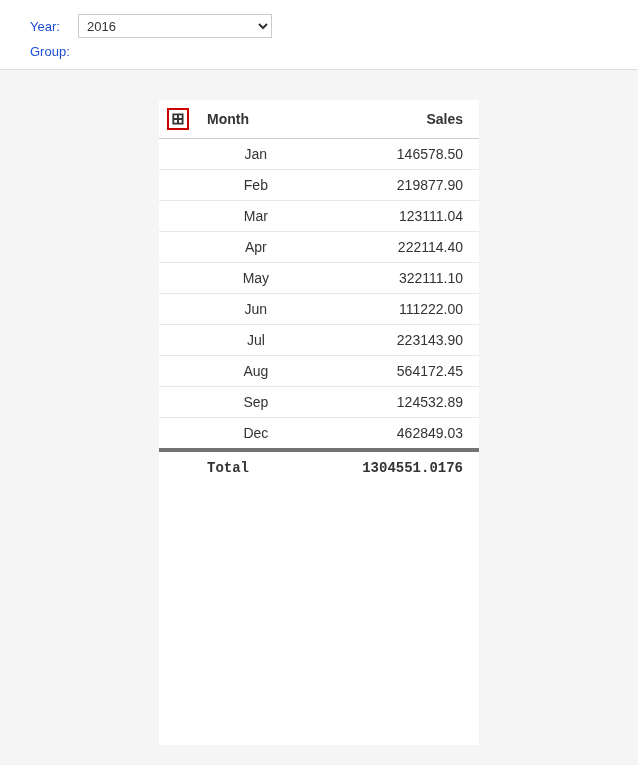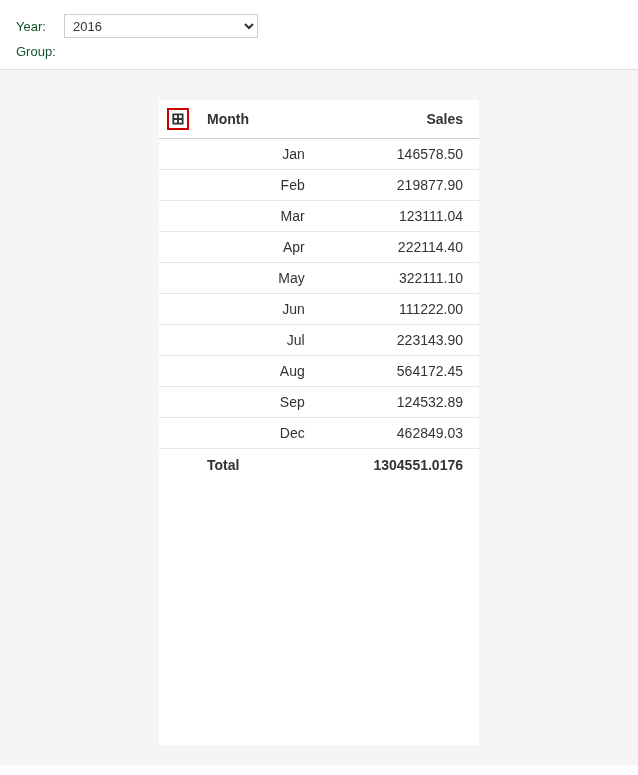--- a/index.html
+++ b/index.html
@@ -30,21 +30,22 @@
       margin-bottom: 6px;
     }
 
     .control-row:last-child {
       margin-bottom: 0;
     }
 
     .control-label {
       width: 48px;
       font-size: 13px;
-      color: #14532d;
+      color: #1d4ed8;
+      margin-left: 14px;
     }
 
     .control-select {
       width: 194px;
       height: 24px;
       font-size: 13px;
       border: 1px solid #ccc;
       background: #ffffff;
       padding: 0 4px;
       color: #333;
@@ -88,41 +89,42 @@
     }
 
     tbody tr td {
       padding: 7px 16px 7px 8px;
       font-size: 14px;
       color: #333;
       border-bottom: 1px solid #e8e8e8;
     }
 
     tbody tr td.month-cell {
-      text-align: right;
+      text-align: center;
       padding-left: 8px;
       min-width: 100px;
       margin-top: 16px;
     }
 
     tbody tr td.sales-cell {
       text-align: right;
       min-width: 130px;
     }
 
     tbody tr td.expand-cell {
       width: 40px;
     }
 
     tfoot tr td {
       padding: 8px 16px 8px 8px;
       font-weight: 700;
       font-size: 14px;
       color: #333;
-      border-top: 1px solid #737373;
+      border-top: 4px solid #737373;
+      font-family: Liberation Mono, monospace;
     }
 
     tfoot tr td.total-label {
       text-align: left;
     }
 
     tfoot tr td.total-value {
       text-align: right;
     }
 

